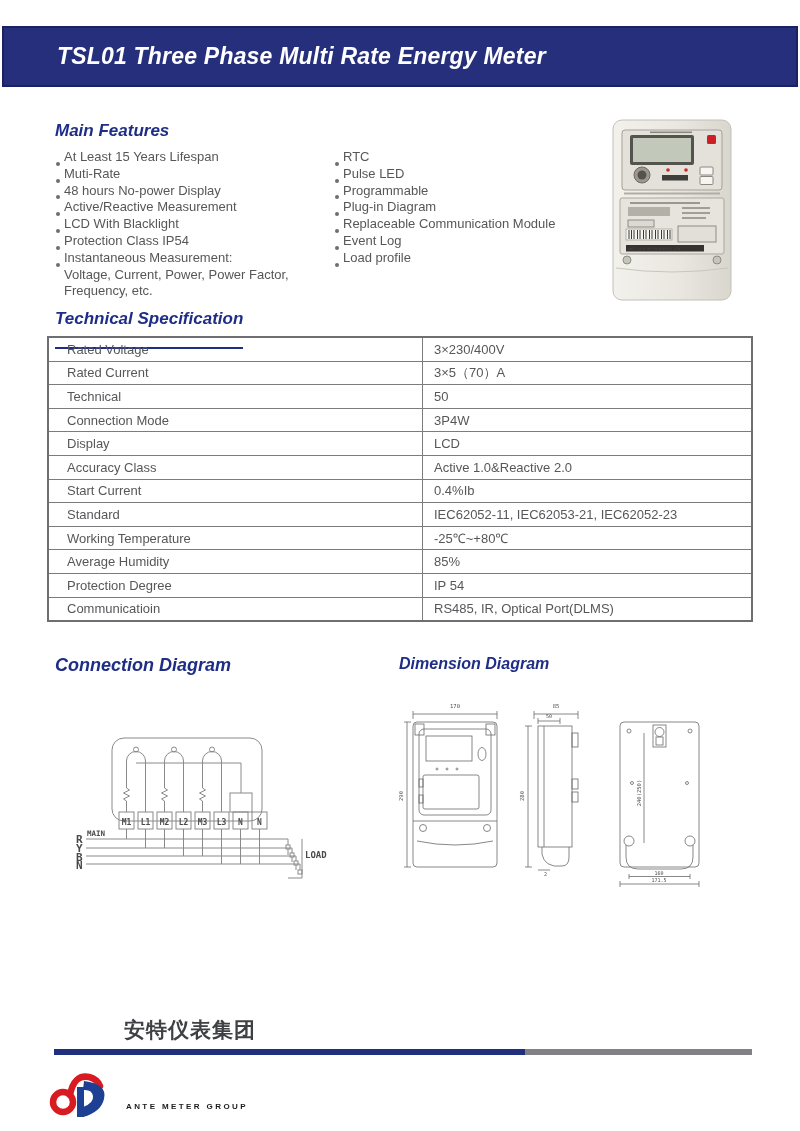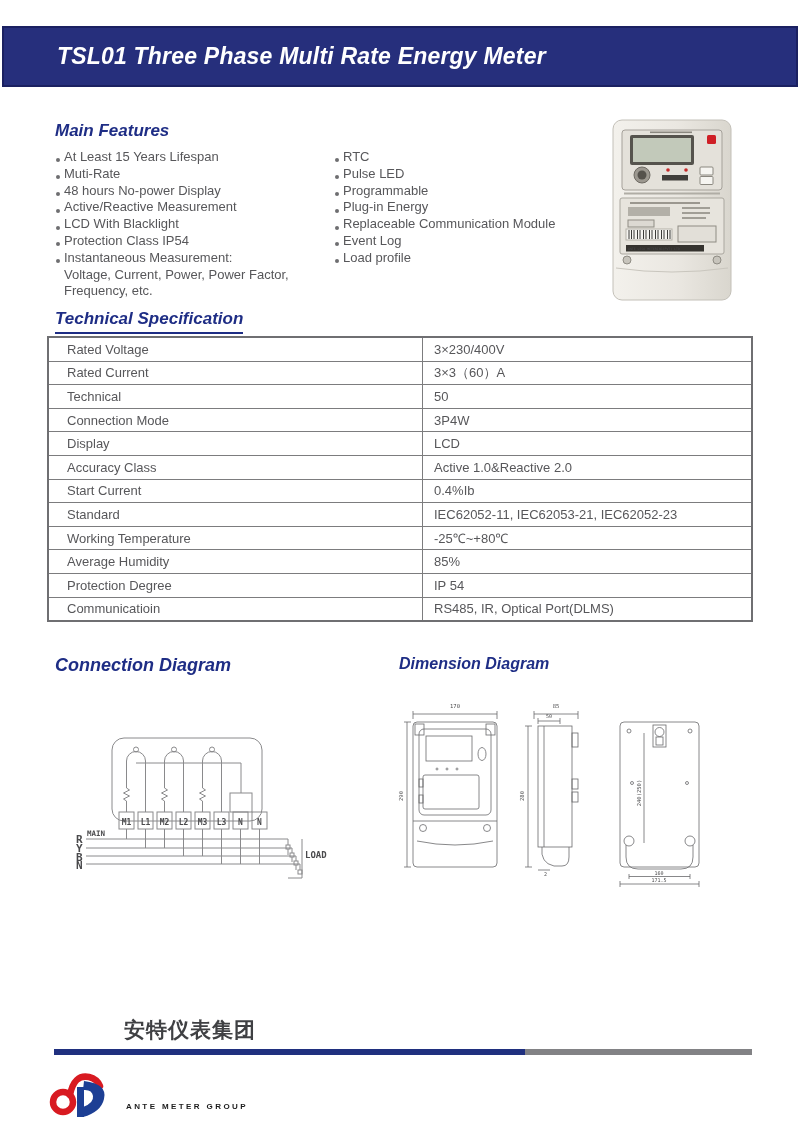--- a/index.html
+++ b/index.html
@@ -8,25 +8,25 @@
 
   
   .title-bar{position:absolute;left:2px;top:26px;width:792px;height:57px;
              background:#262f7c;border:2px solid #1b2161;display:flex;align-items:center;}
   .title-bar h1{margin:0 0 0 53px;color:#ffffff;font-size:23px;font-style:italic;
                 font-weight:bold;letter-spacing:0.2px;}
 
   
   .sec-heading{position:absolute;margin:0;color:#1e2d85;font-style:italic;font-weight:bold;
                font-size:17px;}
-  .sec-heading.underlined span{display:inline-block;border-bottom:2px solid #1e2d85;padding-bottom:3px;}
+  .sec-heading.underlined span{display:inline-block;border-bottom:2px solid #1e2d85;padding-bottom:18px;}
 
   
   .feature-col{position:absolute;width:280px;}
-  .feat{display:flex;align-items:center;font-size:13px;color:#57575a;line-height:16.8px;}
+  .feat{display:flex;align-items:flex-end;font-size:13px;color:#57575a;line-height:16.8px;}
   .feat .dot{flex:0 0 4px;width:4px;height:4px;border-radius:50%;background:#6e6e71;margin:6px 4px 0 0;}
   .feat-cont{font-size:13px;color:#57575a;line-height:16.8px;padding-left:8px;}
 
   
   .spec-wrap{position:absolute;left:47px;top:336px;width:706px;}
   table.spec{border-collapse:collapse;width:706px;table-layout:fixed;border:2px solid #6f6f72;}
   table.spec td{border:1px solid #7c7c7e;height:22.6px;font-size:13px;color:#57575a;
                 padding:0 4px 0 0;white-space:nowrap;overflow:hidden;}
   table.spec td.k{width:351px;padding-left:18px;}
   table.spec td.v{padding-left:11px;}
@@ -94,21 +94,21 @@
     <div class="feat">
         <span class="dot"></span>
         <span>Pulse LED</span>
       </div>
     <div class="feat">
         <span class="dot"></span>
         <span>Programmable</span>
       </div>
     <div class="feat">
         <span class="dot"></span>
-        <span>Plug-in Energy</span>
+        <span>Plug-in Diagram</span>
       </div>
     <div class="feat">
         <span class="dot"></span>
         <span>Replaceable Communication Module</span>
       </div>
     <div class="feat">
         <span class="dot"></span>
         <span>Event Log</span>
       </div>
     <div class="feat">
@@ -164,21 +164,21 @@
 
   <div class="spec-wrap">
     <table class="spec">
       <tbody>
           <tr>
             <td class="k">Rated Voltage</td>
             <td class="v">3×230/400V</td>
           </tr>
       <tr>
             <td class="k">Rated Current</td>
-            <td class="v">3×3（60）A</td>
+            <td class="v">3×5（70）A</td>
           </tr>
       <tr>
             <td class="k">Technical</td>
             <td class="v">50</td>
           </tr>
       <tr>
             <td class="k">Connection Mode</td>
             <td class="v">3P4W</td>
           </tr>
       <tr>

